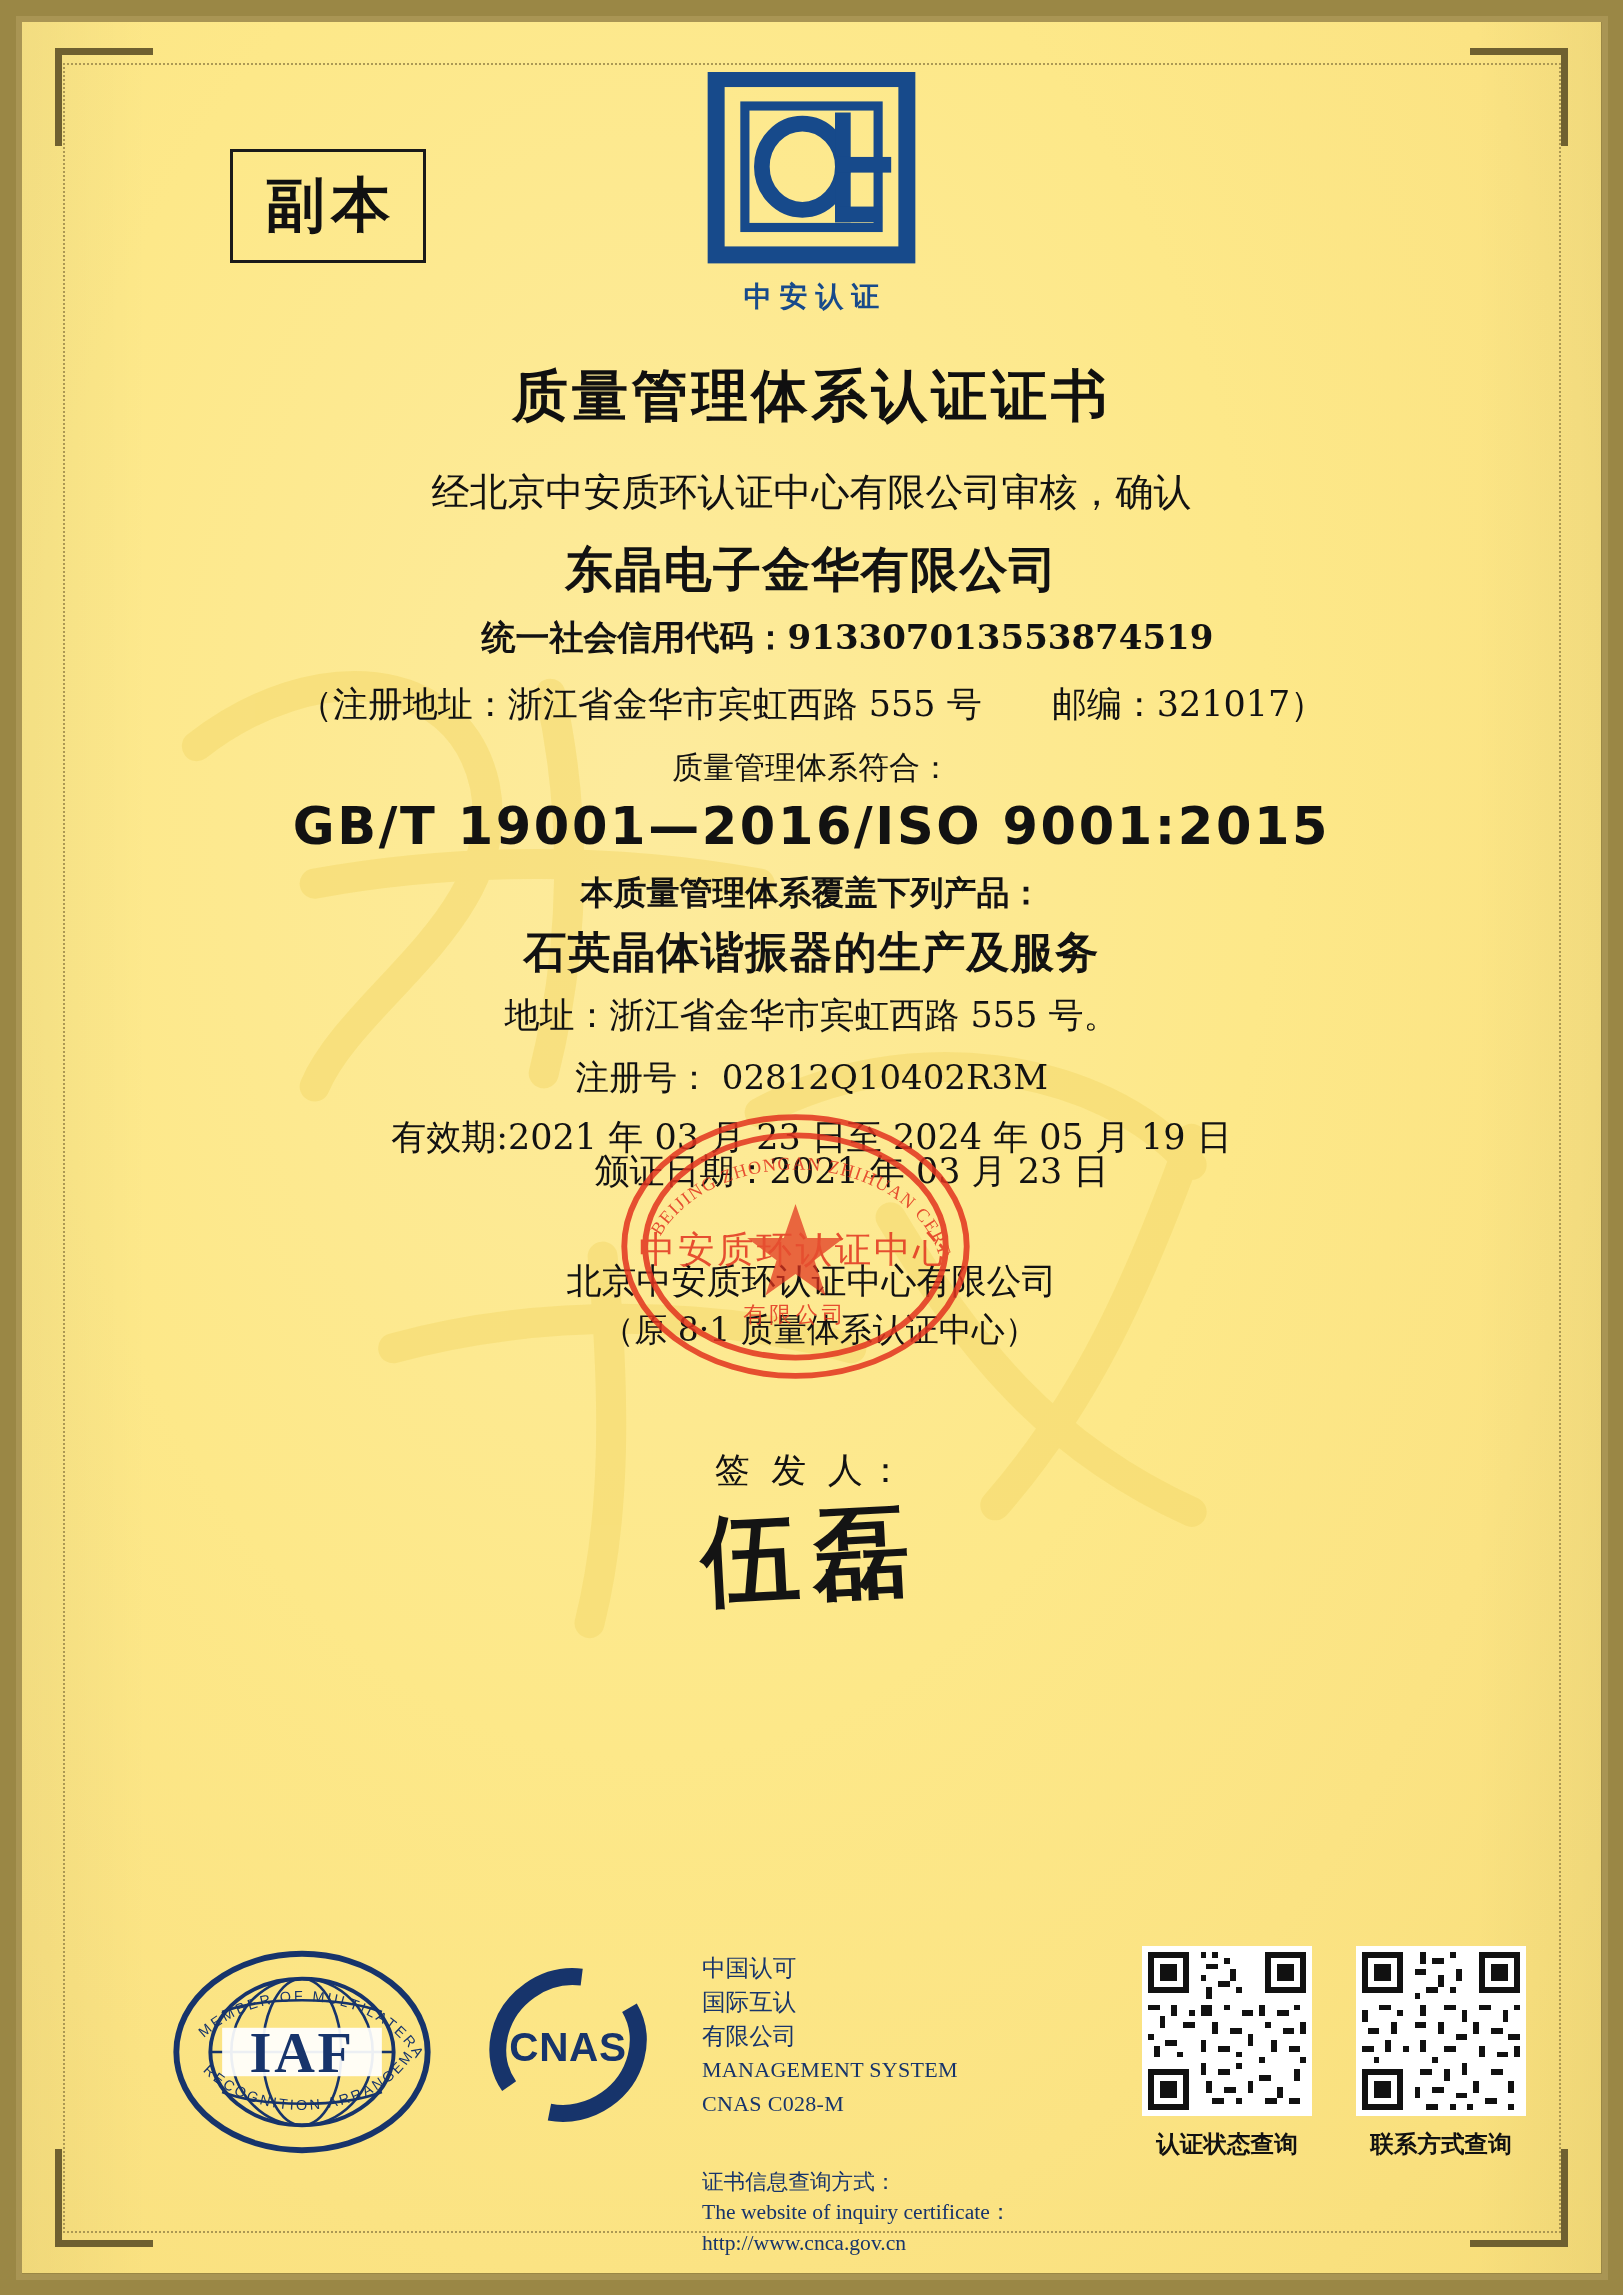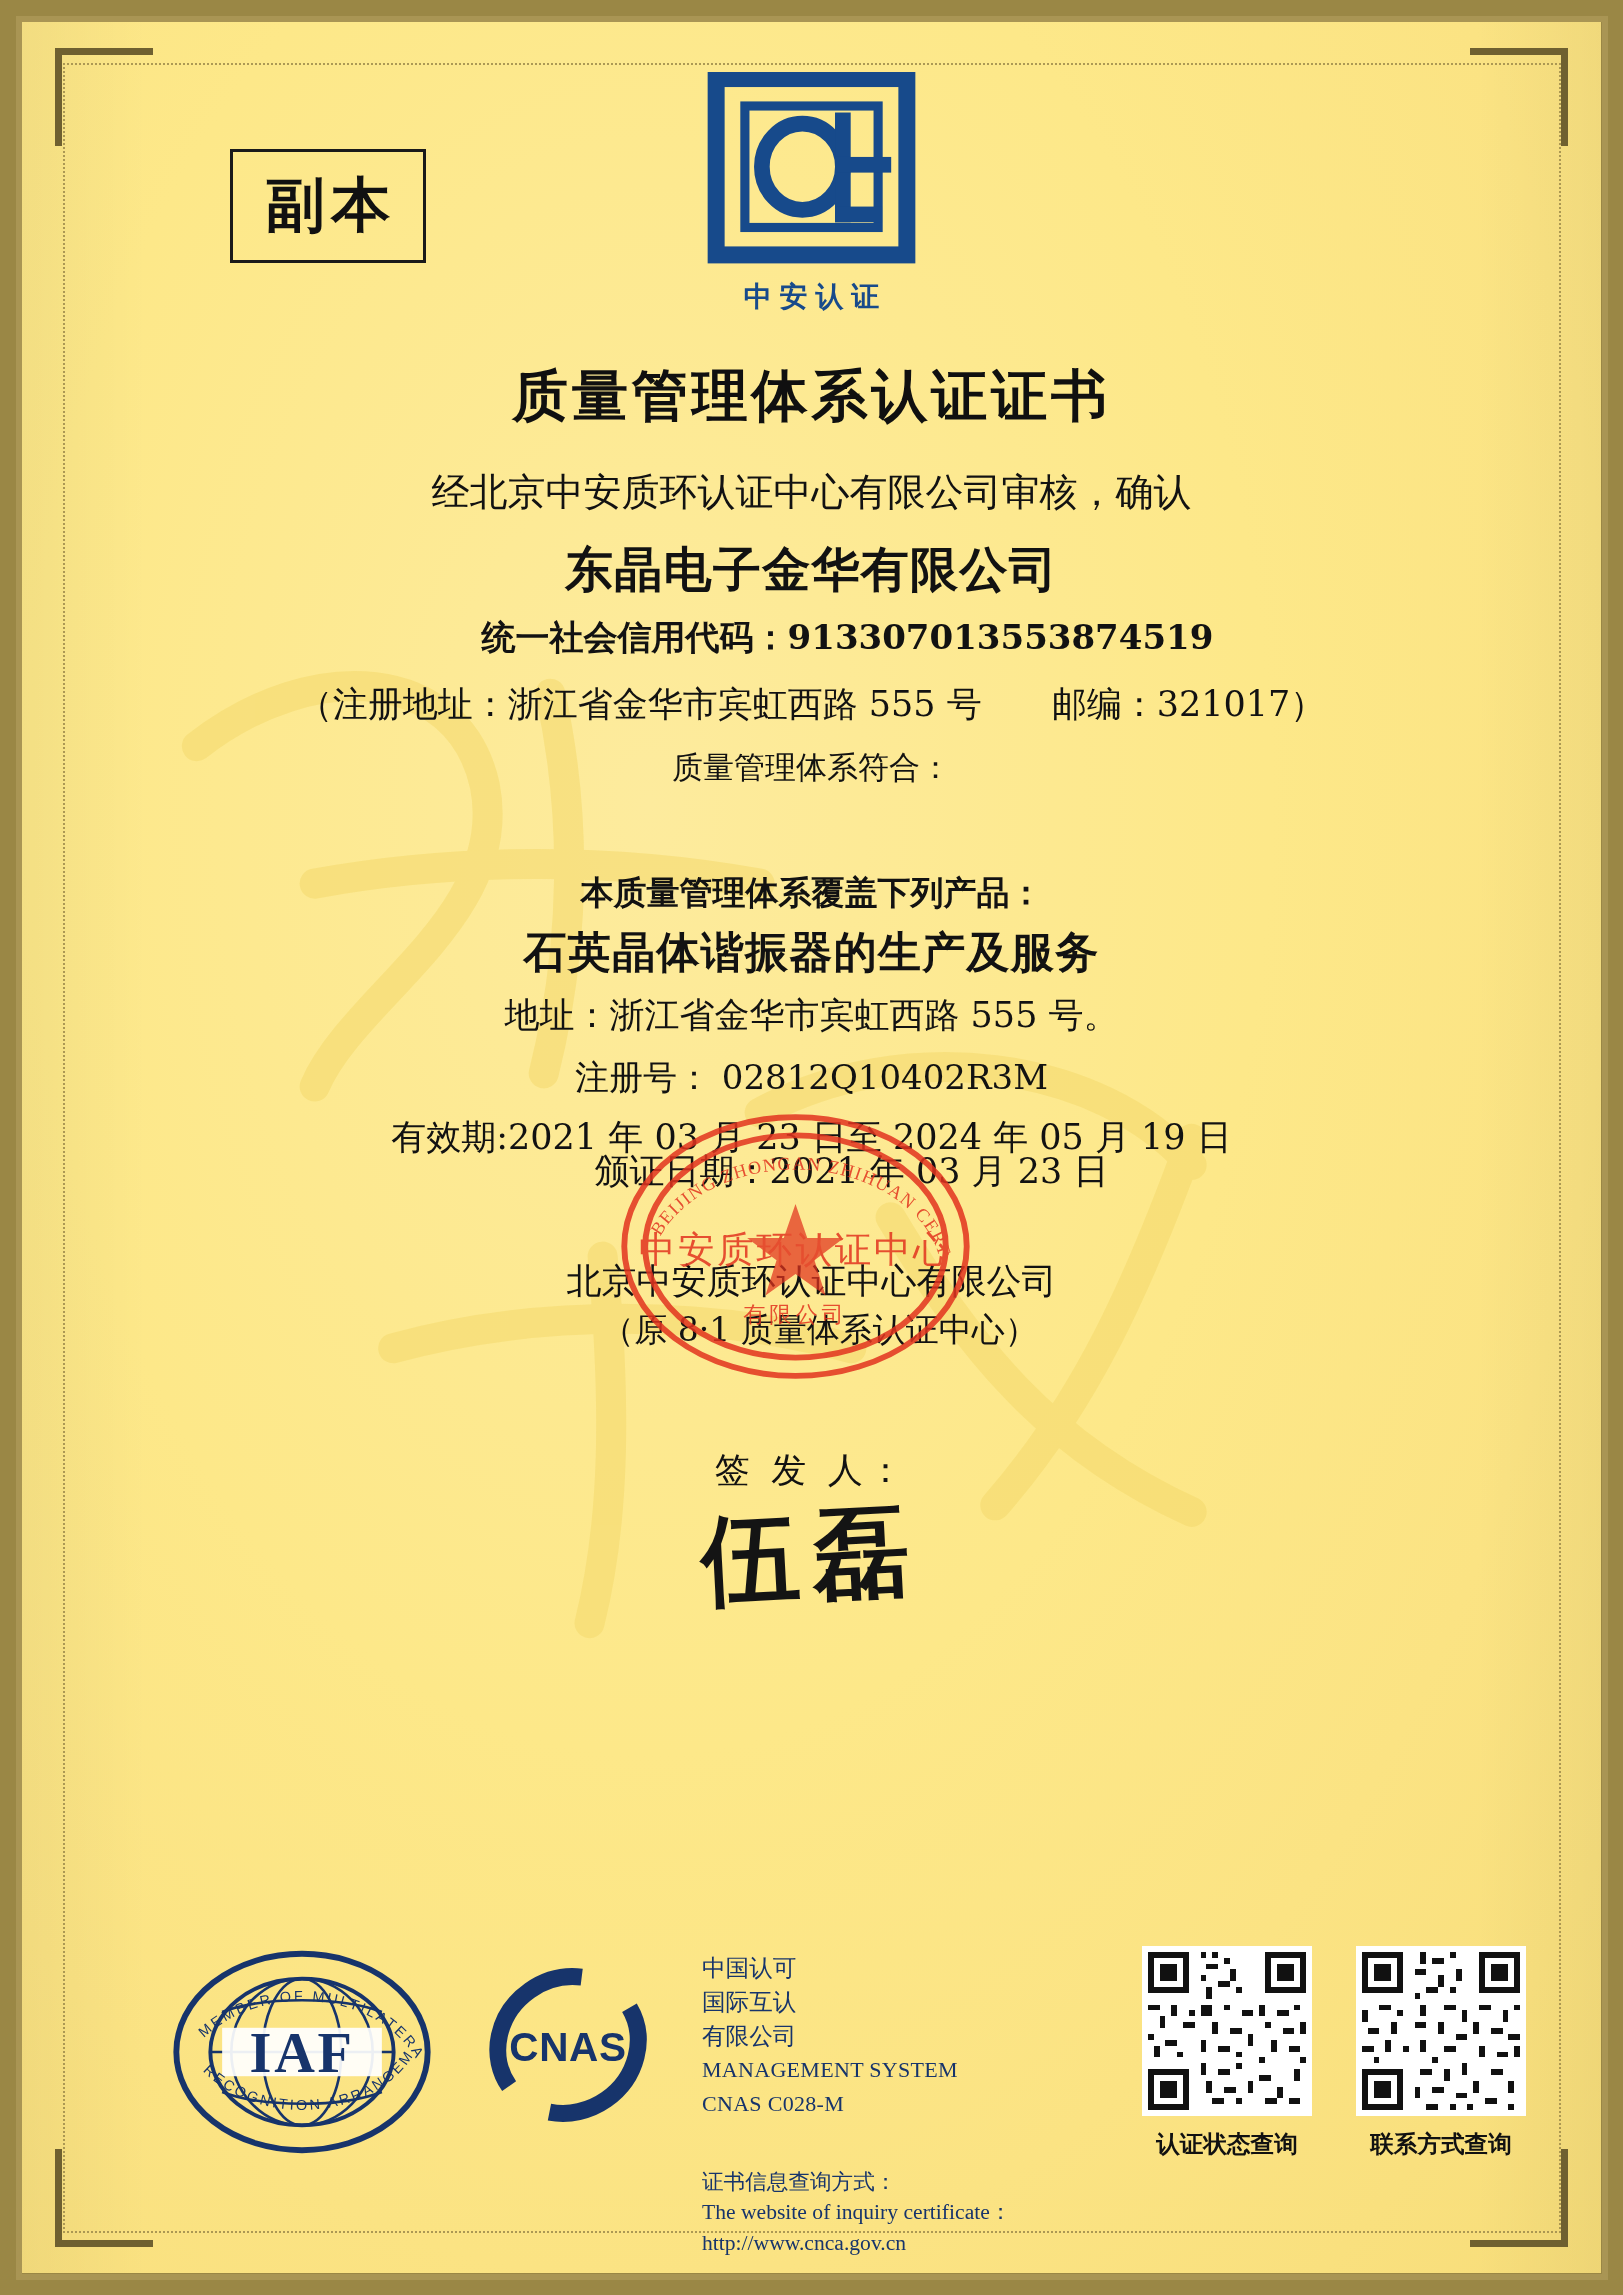--- a/index.html
+++ b/index.html
@@ -301,20 +301,21 @@
       <div class="logo-caption">中安认证</div>
     </div>
 
     <div class="main-title">质量管理体系认证证书</div>
 
     <div class="line l-sub1">经北京中安质环认证中心有限公司审核，确认</div>
     <div class="line l-company">东晶电子金华有限公司</div>
     <div class="line l-credit">统一社会信用代码：913307013553874519</div>
     <div class="line l-addr1">（注册地址：浙江省金华市宾虹西路 555 号　　邮编：321017）</div>
     <div class="line l-conf">质量管理体系符合：</div>
+    <div class="line l-std">GB/T 19001—2016/ISO 9001:2015</div>
     <div class="line l-cover">本质量管理体系覆盖下列产品：</div>
     <div class="line l-scope">石英晶体谐振器的生产及服务</div>
     <div class="line l-addr2">地址：浙江省金华市宾虹西路 555 号。</div>
     <div class="line l-regno">注册号： 02812Q10402R3M</div>
     <div class="line l-valid">有效期:2021 年 03 月 23 日至 2024 年 05 月 19 日</div>
     <div class="line l-issue">颁证日期：2021 年 03 月 23 日</div>
     <div class="line l-org">北京中安质环认证中心有限公司</div>
     <div class="line l-orgalt">（原 8·1 质量体系认证中心）</div>
     <div class="line l-signer">签 发 人：</div>
 

